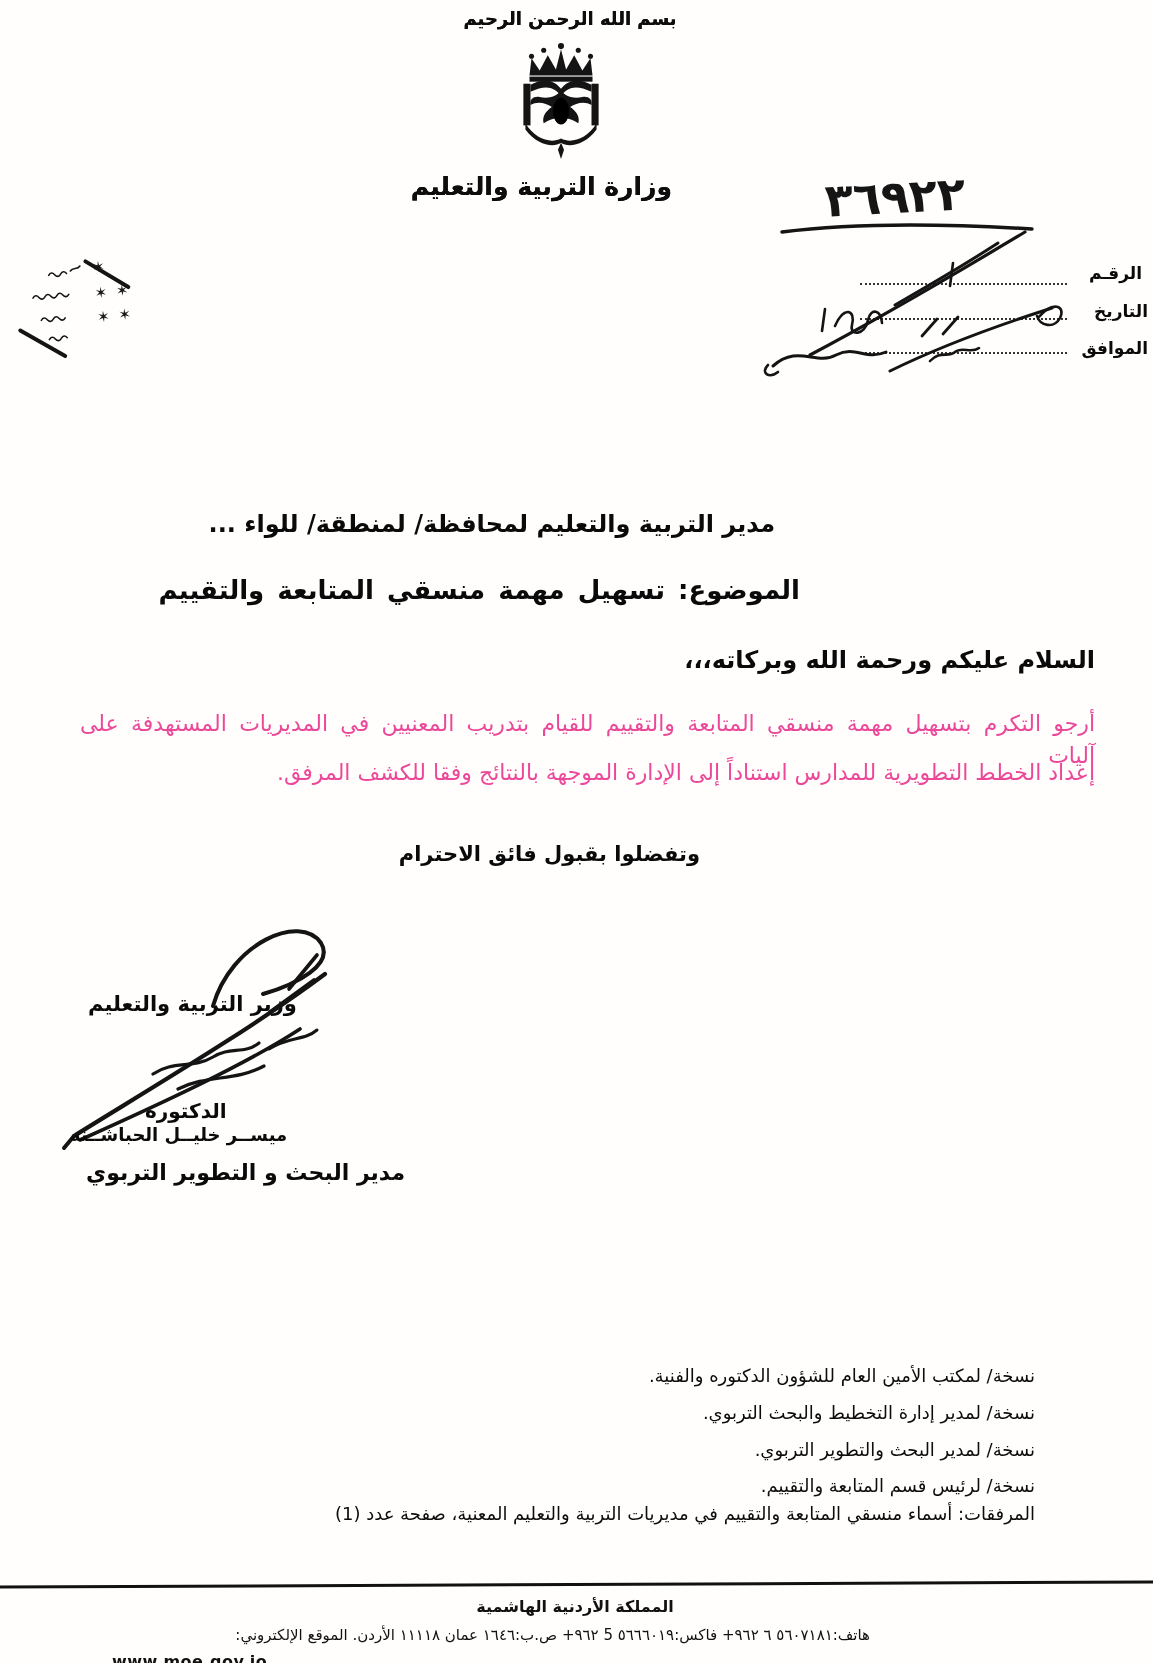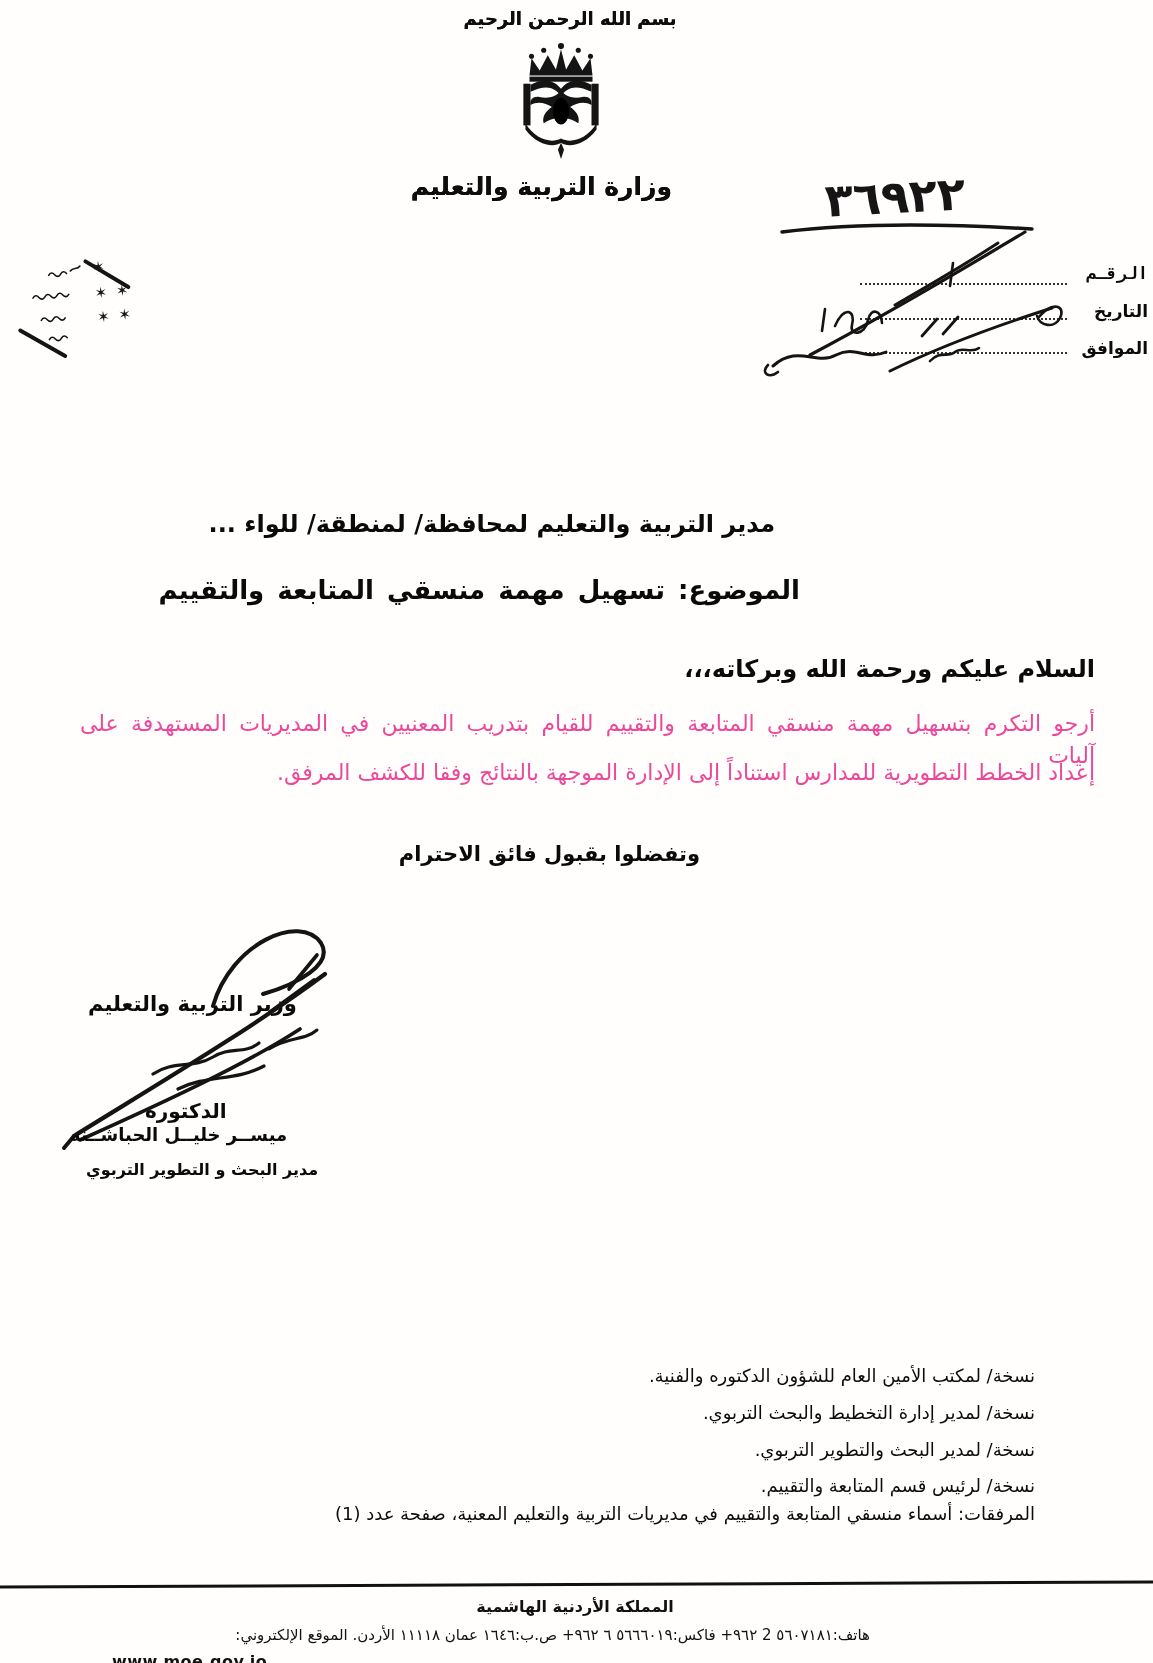--- a/index.html
+++ b/index.html
@@ -51,21 +51,21 @@
     <path d="M55,50 C50,56 42,58 34,56 C28,55 24,58 25,64 C32,60 40,62 46,66 C40,70 36,76 38,82 C44,78 50,76 55,78 C60,76 66,78 72,82 C74,76 70,70 64,66 C70,62 78,60 85,64 C86,58 82,55 76,56 C68,58 60,56 55,50 Z"></path>
     <ellipse cx="55" cy="70" rx="8" ry="13"></ellipse>
     <path d="M20,82 C30,98 45,102 55,97 C65,102 80,98 90,82 L90,88 C78,104 62,106 55,101 C48,106 32,104 20,88 Z"></path>
     <path d="M55,101 L58,108 L55,117 L52,108 Z"></path>
   </svg>
 
   <div class="abs ar callig" style="left:452px; top:172px; width:220px; text-align:center; font-size:25px;">وزارة التربية والتعليم</div>
 
   <div class="abs ar hand-number" style="left:775px; top:170px; width:240px;">٣٦٩٢٢</div>
 
-  <div class="abs ar ref-label bold" style="right:5px; top:263px;font-family:Liberation Mono, monospace;">الرقـم</div>
+  <div class="abs ar ref-label bold" style="right:11px; top:263px;">الرقـم</div>
   <div class="abs ar ref-label bold" style="right:5px; top:301px;">التاريخ</div>
   <div class="abs ar ref-label bold" style="right:5px; top:338px;">الموافق</div>
 
   <div class="abs dotline" style="right:86px; top:283px; width:207px;"></div>
   <div class="abs dotline" style="right:86px; top:318px; width:207px;"></div>
   <div class="abs dotline" style="right:86px; top:352px; width:207px;"></div>
 
   <svg class="abs ink" style="left:740px; top:160px;" width="380" height="225" viewBox="0 0 380 225">
     <path d="M42,72 C120,62 210,64 292,69" stroke-width="3.4"></path>
     <path d="M155,145 C195,122 235,98 258,83" stroke-width="3"></path>
@@ -93,21 +93,21 @@
     </svg>
     <div class="abs stamp-star" style="left:84px; top:12px;">✶</div>
     <div class="abs stamp-star" style="left:84px; top:38px;">✶ ✶</div>
     <div class="abs stamp-star" style="left:84px; top:62px;">✶ ✶</div>
   </div>
 
   <div class="abs ar bold" style="right:378px; top:510px; font-size:24px;">مدير التربية والتعليم لمحافظة/ لمنطقة/ للواء ...</div>
 
   <div class="abs ar bold" style="right:353px; top:575px; font-size:26px; word-spacing:4px;">الموضوع: تسهيل مهمة منسقي المتابعة والتقييم</div>
 
-  <div class="abs ar bold" style="right:58px; top:646px; font-size:24px;margin-top:9px;">السلام عليكم ورحمة الله وبركاته،،،</div>
+  <div class="abs ar bold" style="right:58px; top:646px; font-size:24px;">السلام عليكم ورحمة الله وبركاته،،،</div>
 
   <div class="abs ar body-par justify-line" style="right:58px; left:80px; top:708px; white-space:normal;">أرجو التكرم بتسهيل مهمة منسقي المتابعة والتقييم للقيام بتدريب المعنيين في المديريات المستهدفة على آليات</div>
   <div class="abs ar body-par" style="right:58px; top:757px;">إعداد الخطط التطويرية للمدارس استناداً إلى الإدارة الموجهة بالنتائج وفقا للكشف المرفق.</div>
 
   <div class="abs ar bold" style="left:420px; top:842px; width:280px; text-align:center; font-size:21px;">وتفضلوا بقبول فائق الاحترام</div>
 
   <div class="abs ar bold" style="left:88px; top:992px; font-size:21px;">وزير التربية والتعليم</div>
 
   <svg class="abs ink" style="left:58px; top:888px;" width="430" height="275" viewBox="0 0 430 275">
     <path d="M155,118 C173,55 242,25 263,55 C276,76 240,96 205,106" stroke-width="4"></path>
@@ -116,26 +116,26 @@
     <path d="M16,248 C90,202 192,142 267,86" stroke-width="4.2"></path>
     <path d="M22,252 C100,217 187,177 242,141" stroke-width="3.6"></path>
     <path d="M95,186 C115,172 135,181 155,169 C172,158 186,167 201,155" stroke-width="3.2"></path>
     <path d="M120,201 C150,186 176,194 206,178" stroke-width="3.2"></path>
     <path d="M211,161 C231,148 246,153 259,142" stroke-width="3"></path>
     <path d="M16,248 L6,260" stroke-width="4"></path>
   </svg>
 
   <div class="abs ar bold" style="left:145px; top:1099px; font-size:20px;">الدكتوره</div>
   <div class="abs ar bold" style="left:70px; top:1124px; font-size:18px;">ميســر خليــل الحباشــنه</div>
-  <div class="abs ar bold" style="left:86px; top:1160px; font-size:16px;">مدير البحث و التطوير التربوي</div>
+  <div class="abs ar bold" style="left:86px; top:1160px; font-size:22px;">مدير البحث و التطوير التربوي</div>
 
   <div class="abs ar cc-line" style="right:118px; top:1365px;">نسخة/ لمكتب الأمين العام للشؤون الدكتوره والفنية.</div>
   <div class="abs ar cc-line" style="right:118px; top:1402px;">نسخة/ لمدير إدارة التخطيط والبحث التربوي.</div>
   <div class="abs ar cc-line" style="right:118px; top:1439px;">نسخة/ لمدير البحث والتطوير التربوي.</div>
   <div class="abs ar cc-line" style="right:118px; top:1475px;">نسخة/ لرئيس قسم المتابعة والتقييم.</div>
   <div class="abs ar cc-line" style="right:118px; top:1503px;">المرفقات: أسماء منسقي المتابعة والتقييم في مديريات التربية والتعليم المعنية، صفحة عدد (1)</div>
 
   <div class="abs footer-rule" style="left:0px; right:0px; top:1583px;"></div>
   <div class="abs ar" style="left:445px; top:1597px; width:260px; text-align:center; font-size:16px; font-weight:bold;">المملكة الأردنية الهاشمية</div>
-  <div class="abs ar" style="right:283px; top:1626px; font-size:15px;">هاتف:٥٦٠٧١٨١ 2 ٩٦٢+ فاكس:٥٦٦٦٠١٩ ٦ ٩٦٢+ ص.ب:١٦٤٦ عمان ١١١١٨ الأردن. الموقع الإلكتروني:</div>
+  <div class="abs ar" style="right:283px; top:1626px; font-size:15px;">هاتف:٥٦٠٧١٨١ ٦ ٩٦٢+ فاكس:٥٦٦٦٠١٩ 5 ٩٦٢+ ص.ب:١٦٤٦ عمان ١١١١٨ الأردن. الموقع الإلكتروني:</div>
   <div class="abs" style="left:112px; top:1652px; font-size:16px; font-weight:bold; letter-spacing:0.5px;text-align:right;">www.moe.gov.jo</div>
 
 </div>
 
 </body></html>

